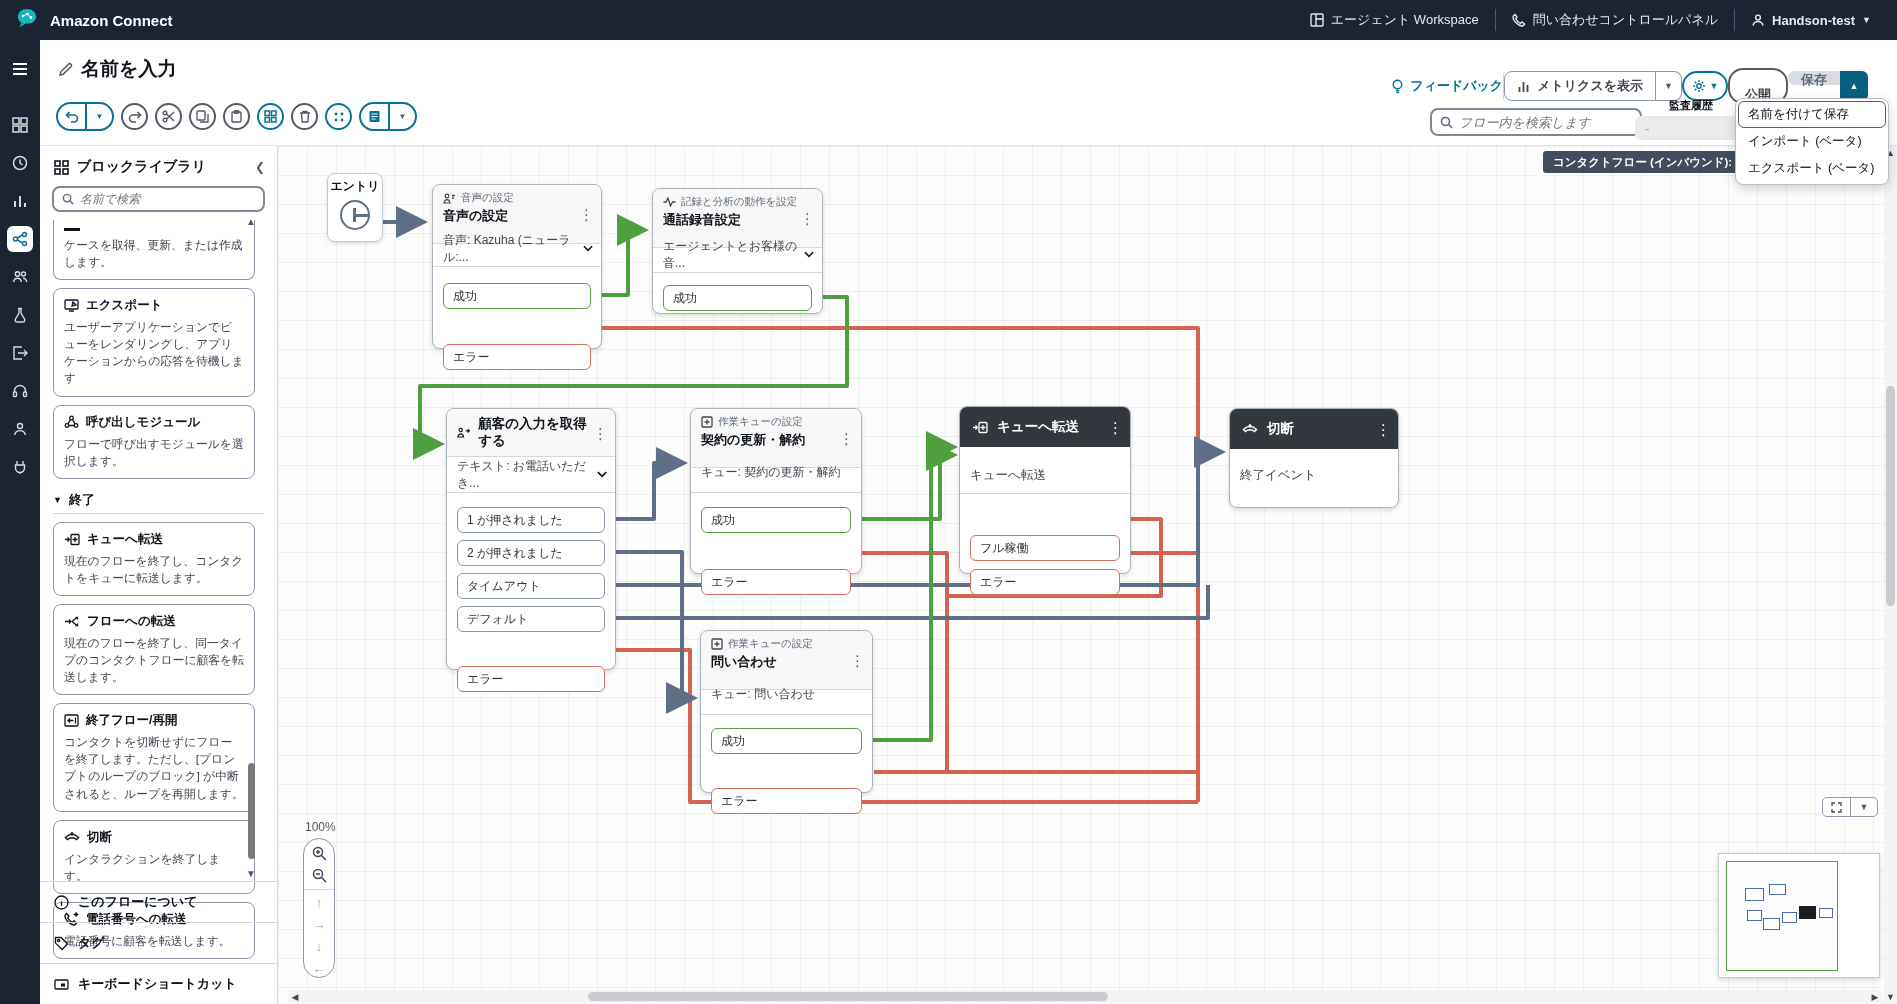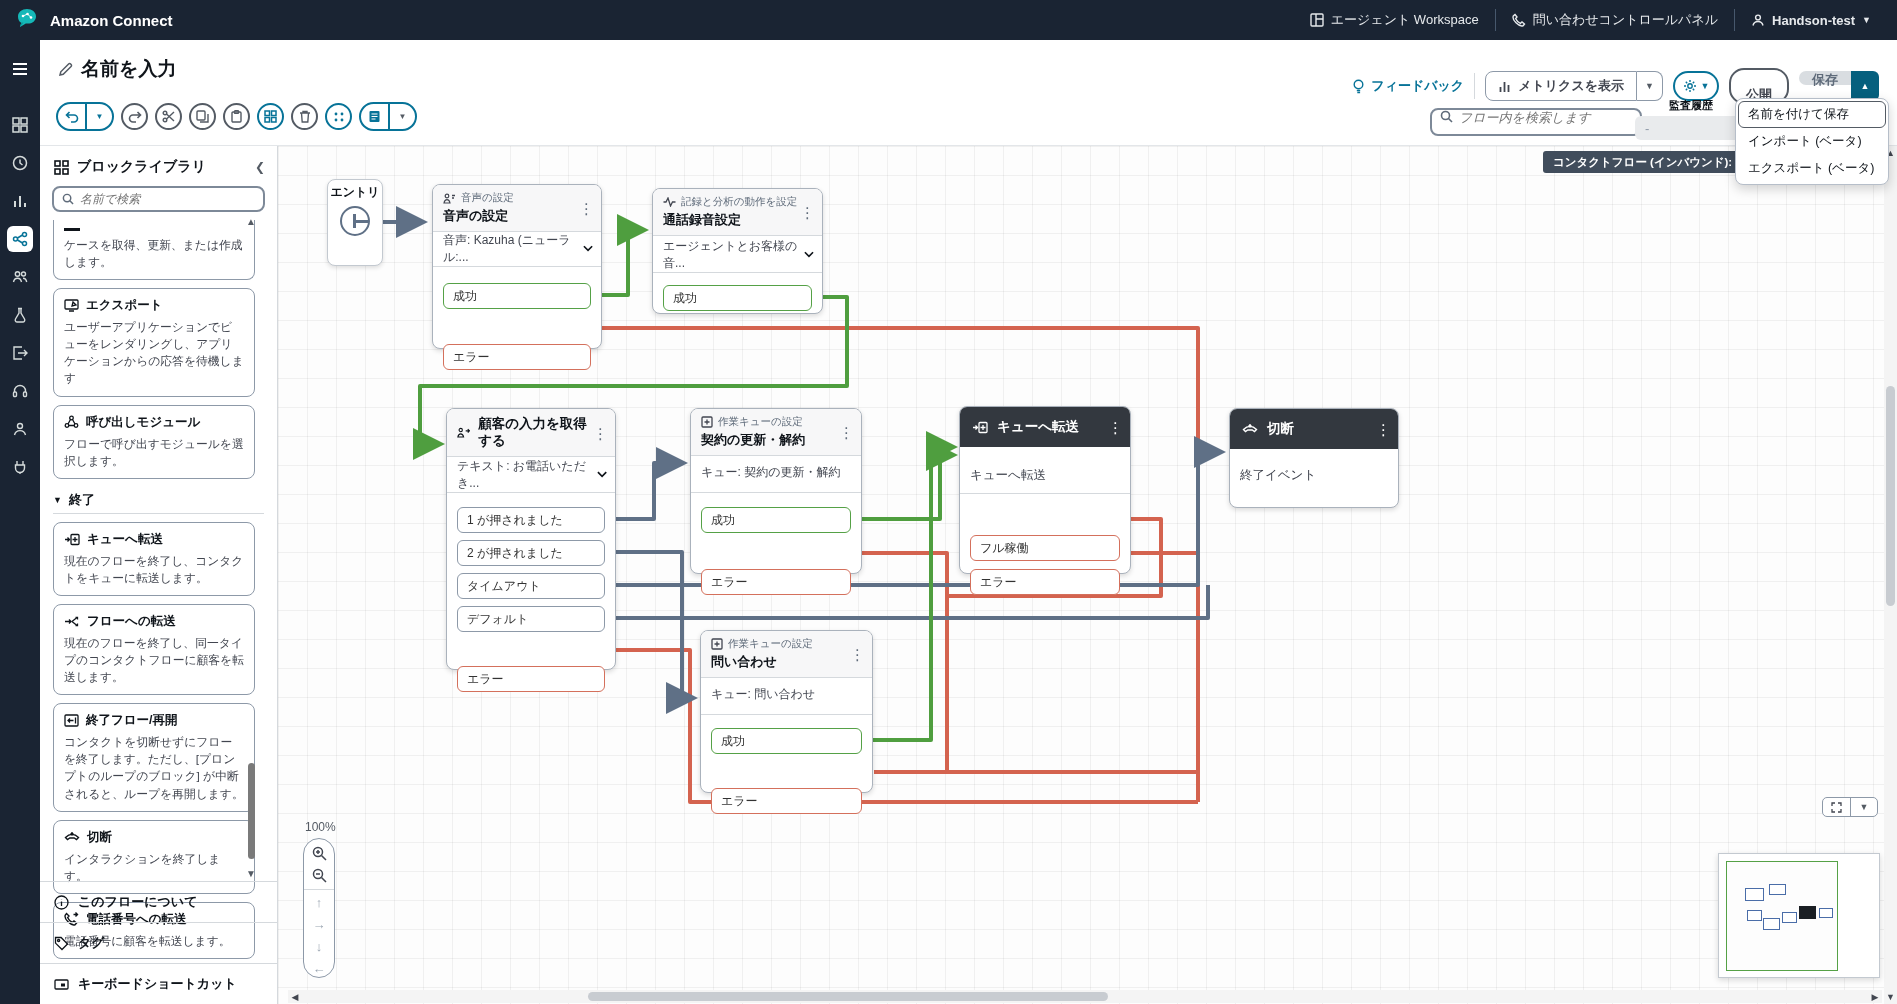--- a/index.html
+++ b/index.html
@@ -24,33 +24,33 @@
   
   #flowhead { position:absolute; left:40px; top:40px; width:1857px; height:106px; background:#fff; z-index:20; border-bottom:1px solid #e3e6e9; }
   #flow-title-row { position:absolute; left:18px; top:16px; display:flex; align-items:center; gap:8px; }
   #flow-title { font-size:19px; font-weight:bold; color:#0f141a; }
   #toolbar { position:absolute; left:16px; top:62px; display:flex; align-items:center; gap:7px; }
   .tb-btn { width:27px; height:27px; border:2px solid #545b64; border-radius:50%; background:#fff; display:flex; align-items:center; justify-content:center; color:#545b64; cursor:pointer; }
   .tb-btn.accent { border-color:#077398; color:#077398; }
   .tb-group { display:flex; border:2px solid #077398; border-radius:16px; overflow:hidden; background:#fff; }
   .tb-group .half { width:27px; height:25px; display:flex; align-items:center; justify-content:center; color:#077398; cursor:pointer; }
   .tb-group .half + .half { border-left:2px solid #077398; color:#545b64; }
-  .fh-right1 { position:absolute; right:18px; top:28px; display:flex; align-items:center; gap:10px; }
+  .fh-right1 { position:absolute; right:29px; top:28px; display:flex; align-items:center; }
   .feedback { display:flex; align-items:center; gap:6px; color:#077398; font-weight:bold; font-size:13px; cursor:pointer; }
   .vdiv { width:1px; height:26px; background:#d5d9dd; }
   .btn-metrics-group { display:flex; }
   .btn-metrics { height:30px; border:1px solid #8d99a8; border-radius:8px 0 0 8px; background:#fff; display:flex; align-items:center; gap:7px; padding:0 12px; font-size:13px; font-weight:bold; color:#424650; cursor:pointer; }
   .btn-metrics-caret { width:26px; height:30px; border:1px solid #8d99a8; border-left:none; border-radius:0 8px 8px 0; background:#fff; display:flex; align-items:center; justify-content:center; color:#545b64; font-size:9px; cursor:pointer; }
   .btn-gear { height:30px; width:46px; border:2px solid #077398; border-radius:15px; background:#fff; display:flex; align-items:center; justify-content:center; gap:4px; color:#077398; cursor:pointer; font-size:9px; }
   .btn-publish { height:30px; padding:16px 15px; border:2px solid #545b64; border-radius:15px; background:#fff; font-size:13px; font-weight:bold; color:#424650; cursor:pointer; }
   .btn-save-group { display:flex; }
   .btn-save { height:14px; padding:0 13px; border:none; border-radius:15px 0 0 15px; background:#d9dde1; font-size:13px; font-weight:bold; color:#5f6b7a; cursor:pointer; }
   .btn-save-caret { width:28px; height:30px; border:none; border-radius:0 6px 6px 0; background:#06607e; color:#fff; font-size:9px; display:flex; align-items:center; justify-content:center; cursor:pointer; }
   .fh-right2 { position:absolute; right:255px; top:68px; display:flex; align-items:center; gap:12px; }
-  .search-flow { width:212px; height:28px; border:2px solid #7d8998; border-radius:8px; display:flex; align-items:flex-start; padding:0 8px; gap:6px; background:#fff; }
+  .search-flow { width:212px; height:28px; border:2px solid #7d8998; border-radius:8px; display:flex; align-items:center; padding:0 8px; gap:6px; background:#fff; }
   .search-flow input { border:none; outline:none; width:160px; font-size:13px; font-style:italic; color:#5f6b7a; background:transparent; font-family:inherit; }
   .audit { position:absolute; right:152px; top:58px; }
   .audit-label { font-size:11px; font-weight:bold; color:#0f141a; margin-left:34px; }
   .audit-box { margin-top:3px; width:110px; height:24px; background:#e9ebed; border-radius:6px; color:#8d99a8; font-size:13px; display:flex; align-items:center; padding-left:10px; }
 
   
   #type-badge { position:absolute; left:1543px; top:151px; height:22px; background:#414d5c; color:#fff; font-size:11.5px; font-weight:bold; display:flex; align-items:center; padding:0 10px; border-radius:3px; z-index:22; white-space:nowrap; }
 
   
   #save-menu { position:absolute; left:1735px; top:98px; width:154px; background:#fff; border:1px solid #b6bec9; border-radius:8px; box-shadow:0 4px 12px rgba(0,0,0,.18); z-index:40; padding:2px; }
@@ -73,40 +73,40 @@
 
   
   #canvas { position:absolute; left:278px; top:146px; width:1619px; height:858px; overflow:hidden; background:
       linear-gradient(to right, rgba(0,0,0,0.05) 1px, transparent 1px),
       linear-gradient(to bottom, rgba(0,0,0,0.05) 1px, transparent 1px);
       background-size:29px 29px; background-color:#fdfdfd; }
   #wires { position:absolute; left:0; top:0; width:1897px; height:1004px; z-index:2; pointer-events:none; }
 
   
   .node { position:absolute; background:#fff; border:1px solid #aab2bc; border-radius:8px; box-shadow:0 2px 5px rgba(0,0,0,.14); z-index:3; }
-  .nhead { position:relative; background:#f7f7f8; border-bottom:1px solid #d5d9dd; border-radius:7px 7px 0 0; padding:6px 22px 6px 10px; }
+  .nhead { position:relative; background:#f7f7f8; border-bottom:1px solid #d5d9dd; border-radius:7px 7px 0 0; padding:6px 22px 18px 10px; }
   .ncat { display:flex; align-items:center; gap:5px; font-size:10.5px; color:#5f6b7a; }
   .ntitle { font-size:13px; font-weight:bold; color:#0f141a; margin-top:2px; }
   .nhead2 { position:relative; background:#f7f7f8; border-bottom:1px solid #d5d9dd; border-radius:7px 7px 0 0; padding:7px 24px 7px 10px; display:flex; align-items:center; gap:8px; }
   .ntitle2 { font-size:13.5px; font-weight:bold; color:#0f141a; line-height:1.25; }
   .nhead-dark { position:relative; background:#33383f; border-radius:7px 7px 0 0; padding:0 24px 0 12px; display:flex; align-items:center; gap:9px; color:#fff; }
   .nhead-dark .ntitled { font-size:13.5px; font-weight:bold; color:#fff; }
   .kebab { position:absolute; right:7px; top:50%; transform:translateY(-50%); font-size:15px; color:#5f6b7a; cursor:pointer; line-height:1; }
   .nhead-dark .kebab { color:#fff; }
   .nparam { position:absolute; left:0; right:0; border-bottom:1px solid #d5d9dd; display:flex; align-items:center; padding:0 8px 0 10px; font-size:12px; color:#424650; cursor:pointer; }
   .nparam .chev { margin-left:auto; color:#0f141a; }
   .nbody-label { position:absolute; left:10px; font-size:12.5px; color:#424650; }
   .nbody-line { position:absolute; left:0; right:0; border-bottom:1px solid #d5d9dd; }
   .port { position:absolute; left:10px; right:10px; height:26px; border-radius:6px; background:#fff; display:flex; align-items:center; padding-left:9px; font-size:12px; color:#333; cursor:pointer; }
   .port.ok  { border:1.5px solid #55a146; }
   .port.err { border:1.5px solid #d4705c;margin-top:28px; }
   .port.neutral { border:1.5px solid #8d99a8; }
 
   
-  #entry { position:absolute; left:327px; top:179px; width:56px; height:87px; background:#fff; border:1px solid #c3c9d0; border-radius:8px; box-shadow:0 2px 4px rgba(0,0,0,.12); z-index:3; text-align:center; }
+  #entry { position:absolute; left:327px; top:173px; width:56px; height:69px; background:#fff; border:1px solid #c3c9d0; border-radius:8px; box-shadow:0 2px 4px rgba(0,0,0,.12); z-index:3; text-align:center; }
   #entry .elabel { font-size:12px; font-weight:bold; color:#0f141a; margin-top:4px; }
   #entry .ecircle { width:30px; height:30px; border:2px solid #5f7086; border-radius:50%; margin:5px auto 0 auto; position:relative; }
   #entry .ecircle:before { content:""; position:absolute; left:11px; top:6px; width:2.5px; height:14px; background:#5f7086; }
   #entry .ecircle:after { content:""; position:absolute; left:13px; top:12px; width:13px; height:2.5px; background:#5f7086; }
 
   
   #zoom-label { position:absolute; left:305px; top:820px; font-size:12px; color:#545b64; z-index:6; }
   #zoom-pill { position:absolute; left:303px; top:838px; width:32px; height:140px; background:#fff; border:1px solid #8d99a8; border-radius:16px; z-index:6; display:flex; flex-direction:column; align-items:center; padding-top:6px; gap:5px; }
   .zp-btn { width:20px; height:20px; display:flex; align-items:center; justify-content:center; color:#424650; cursor:pointer; }
   .zp-div { width:30px; height:1px; background:#d5d9dd; }

